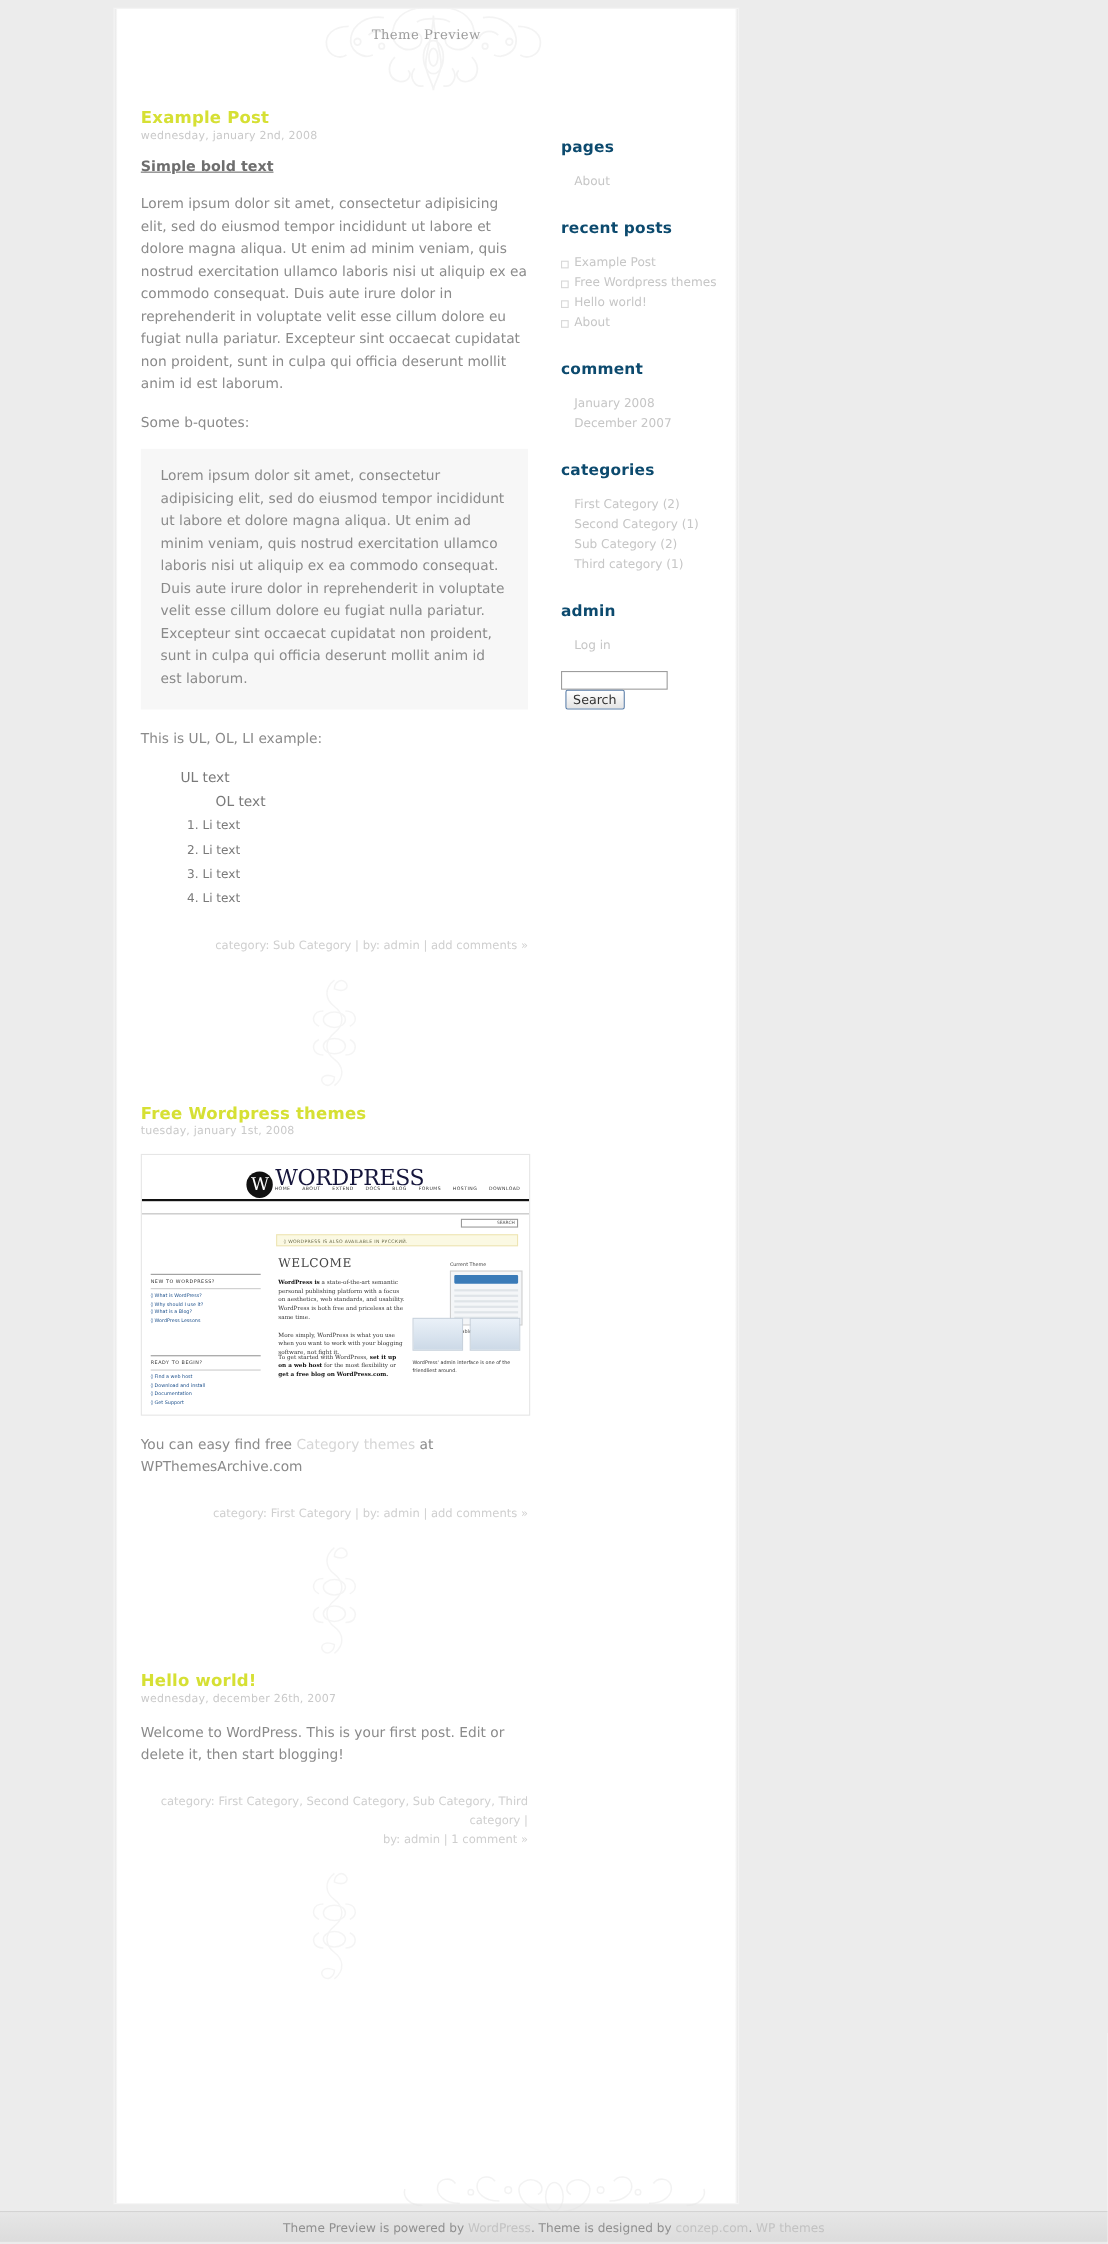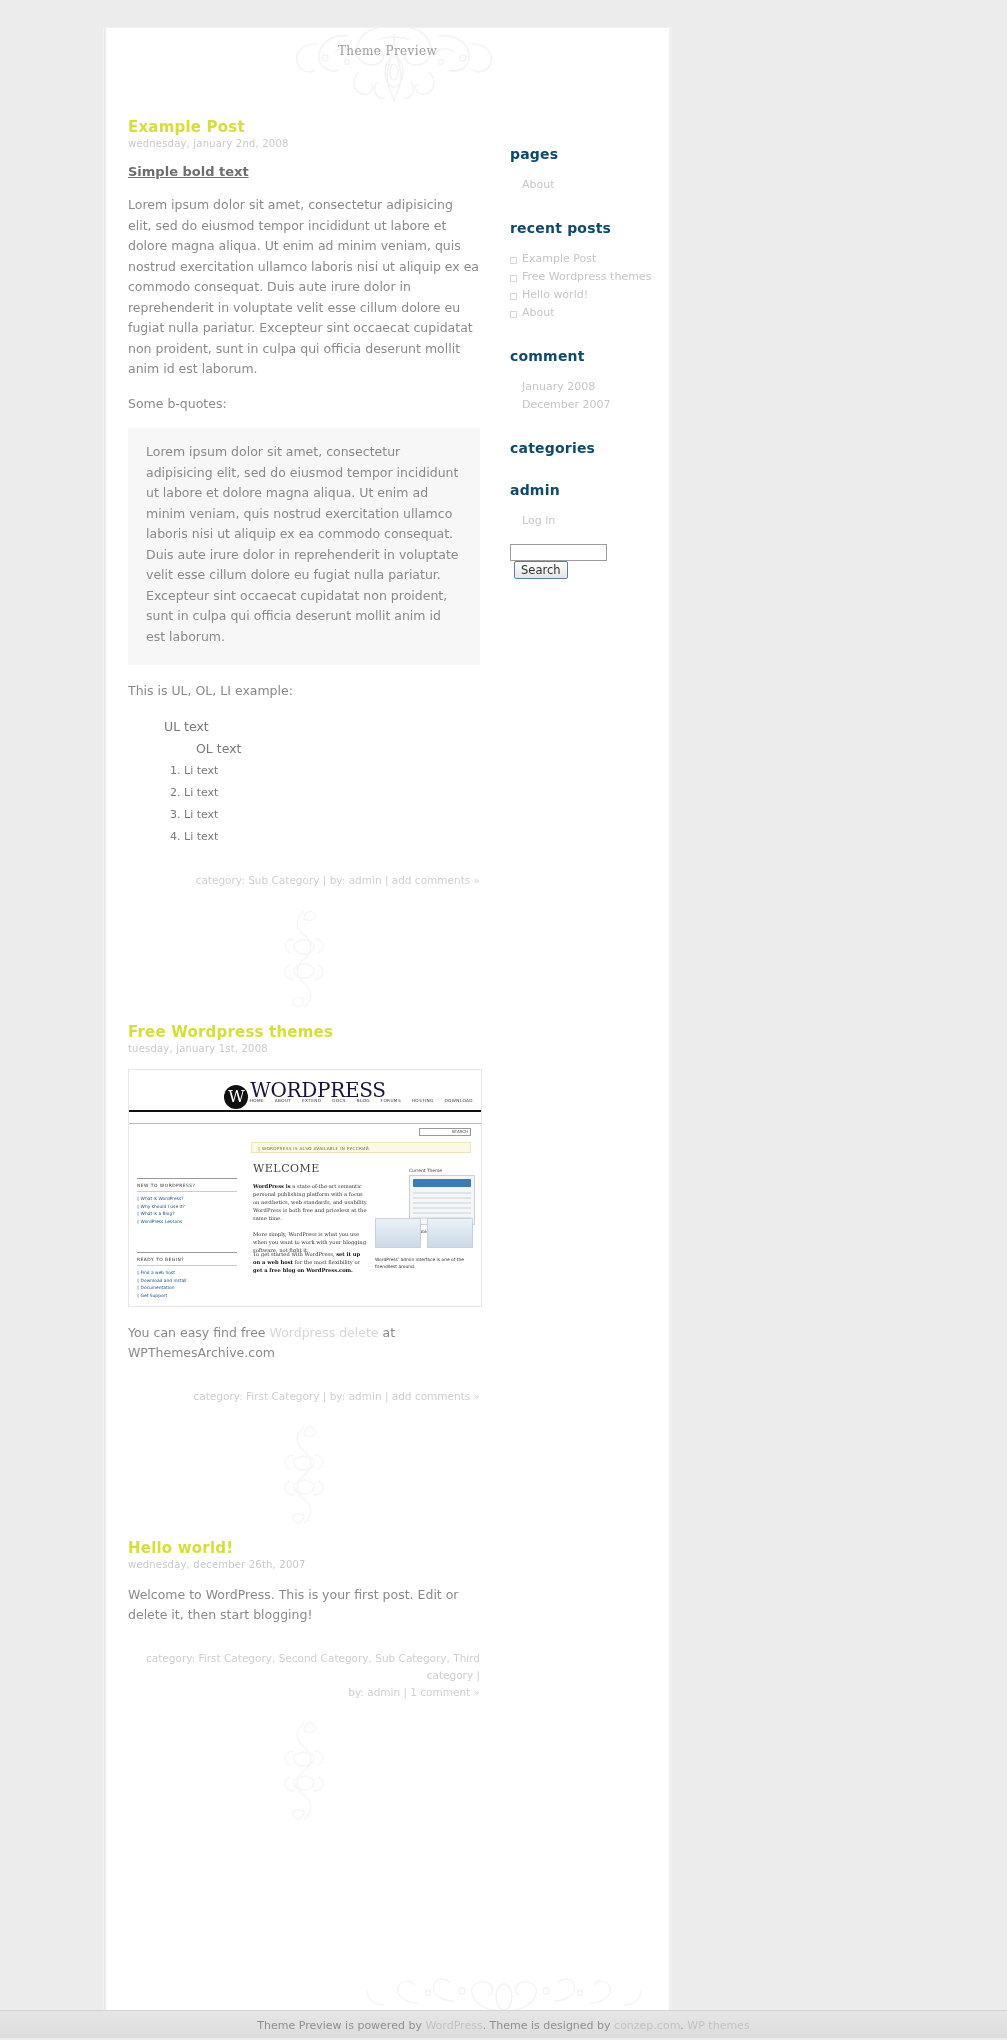--- a/index.html
+++ b/index.html
@@ -17,21 +17,20 @@
     overflow:hidden;
   }
   
   .wrapper {
     position:absolute;
     left:104px; top:8px;
     width:567px; height:1995px;
     background:#ffffff;
     box-shadow:0 0 0 1px #f2f2f2;
     overflow:hidden;
-    margin-top:20px;
   }
   
   .wrapper:before{
     content:""; position:absolute; left:0; top:0; bottom:0; width:3px;
     background:linear-gradient(to right,#e3e3e3,#ffffff);
   }
   .wrapper:after{
     content:""; position:absolute; right:0; top:0; bottom:0; width:3px;
     background:linear-gradient(to left,#e8e8e8,#ffffff);
   }
@@ -414,21 +413,21 @@
               <div class="it">◊ Find a web host</div>
               <div class="it">◊ Download and install</div>
               <div class="it">◊ Documentation</div>
               <div class="it">◊ Get Support</div>
             </div>
             <div class="wp-bot-mid">
               <span>To get started with WordPress, </span><b>set it up on a web host</b><span> for the most flexibility or </span><b>get a free blog on WordPress.com.</b>
             </div>
           </div>
 
-          <p><span>You can easy find free </span><a class="inline-link" href="#">Wordpress delete</a><span> at WPThemesArchive.com</span></p>
+          <p><span>You can easy find free </span><a class="inline-link" href="#">Category themes</a><span> at WPThemesArchive.com</span></p>
 
           <div class="post-meta">category: First Category | by: admin | add comments »</div>
         </div>
 
         <div class="divider">
           <svg width="60" height="100" viewBox="0 0 60 100">
             <g fill="none" stroke="#ebebeb" stroke-width="1.4">
               <path d="M30 2 C 20 10 22 20 30 26 C 38 32 40 42 30 50 C 20 58 22 68 30 74 C 38 80 40 90 30 98"></path>
               <path d="M30 10 C 40 14 44 8 40 4 C 36 0 30 4 30 10Z"></path>
               <path d="M30 90 C 20 86 16 92 20 96 C 24 100 30 96 30 90Z"></path>
@@ -492,20 +491,26 @@
         <div class="widget plain">
           <h2>comment</h2>
           <ul>
             <li><a href="#">January 2008</a></li>
             <li><a href="#">December 2007</a></li>
           </ul>
         </div>
 
         <div class="widget plain">
           <h2>categories</h2>
+          <ul>
+            <li><a href="#">First Category (2)</a></li>
+            <li><a href="#">Second Category (1)</a></li>
+            <li><a href="#">Sub Category (2)</a></li>
+            <li><a href="#">Third category (1)</a></li>
+          </ul>
         </div>
 
         <div class="widget plain">
           <h2>admin</h2>
           <ul>
             <li><a href="#">Log in</a></li>
           </ul>
           <div class="searchbox">
             <input type="text" placeholder="" style="">
             <span class="btn">Search</span>

